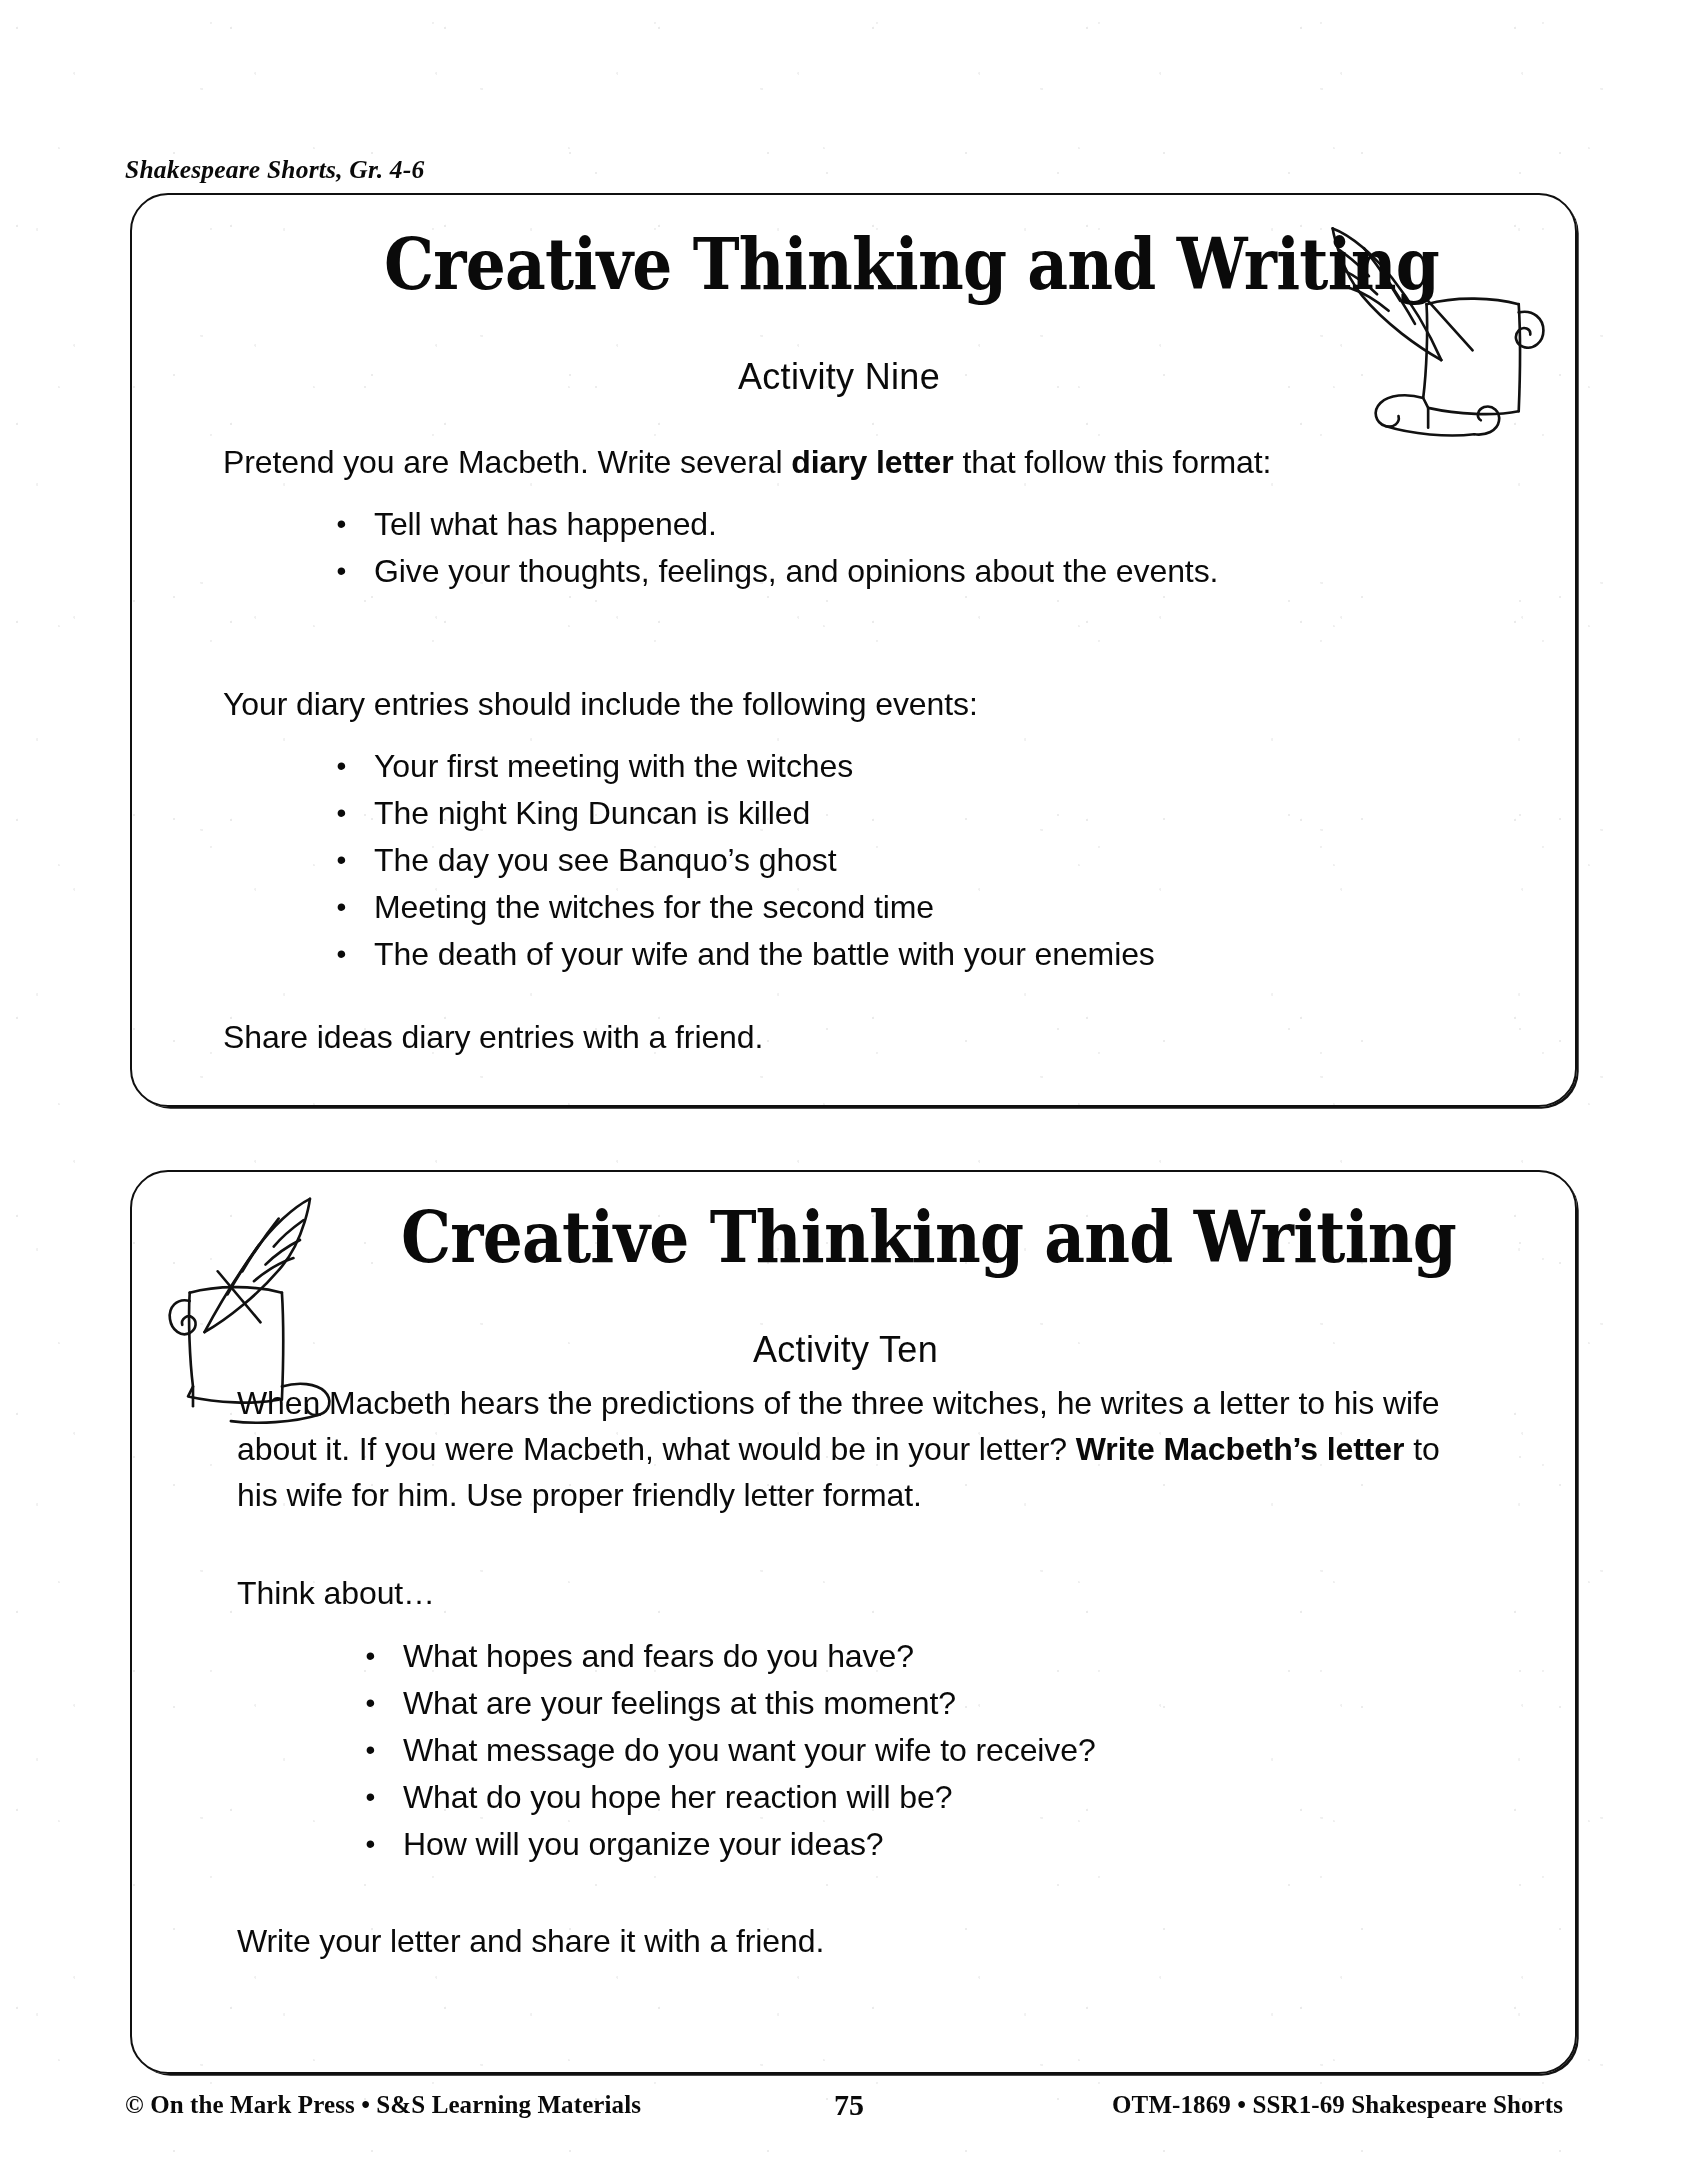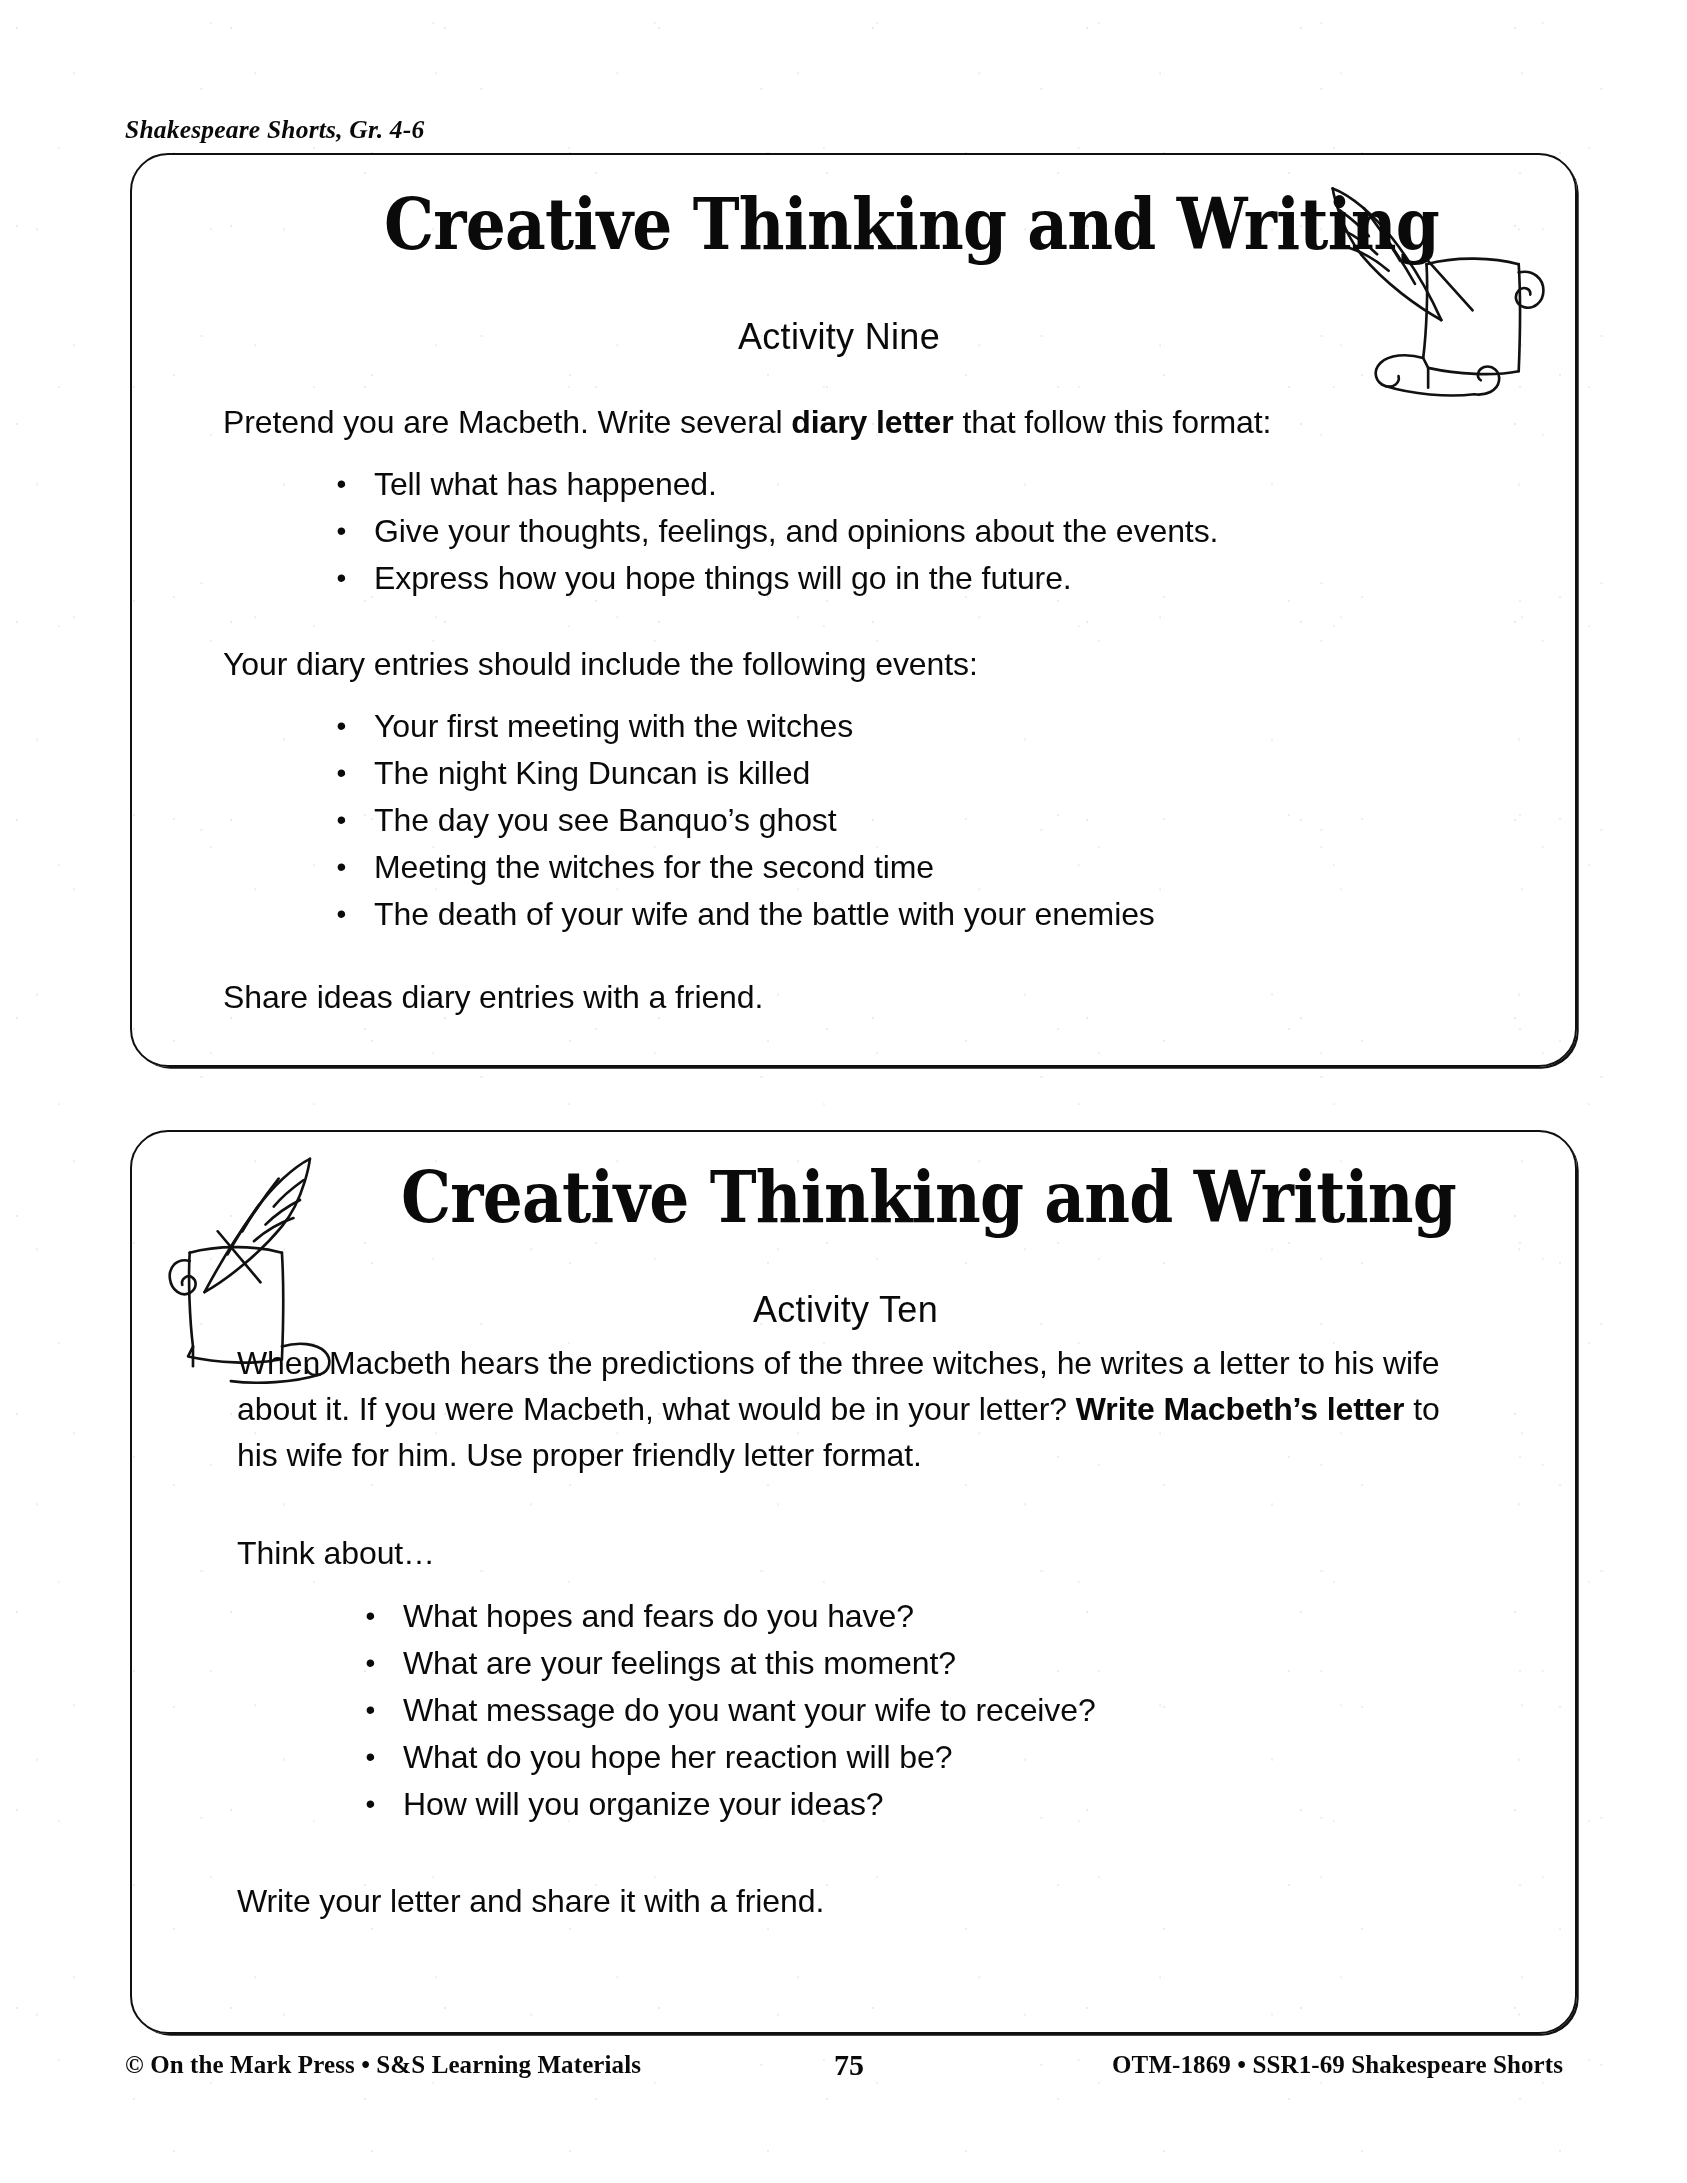--- a/index.html
+++ b/index.html
@@ -33,20 +33,21 @@
       radial-gradient(circle at 15% 90%, rgba(0,0,0,.11) 0 1.1px, transparent 1.3px),
       radial-gradient(circle at 95% 11%, rgba(0,0,0,.12) 0 1px, transparent 1.2px);
     background-size: 214px 198px, 255px 239px, 181px 272px, 231px 214px,
                      280px 247px, 198px 222px, 247px 255px, 222px 206px;
   }
 
   .sheet {
     position: absolute;
     inset: 0;
     padding: 8px;
+    margin-top: 40px;
   }
 
   
   .runhead {
     position: absolute;
     left: 125px;
     top: 115px;
     font-family: "Liberation Serif", serif;
     font-weight: bold;
     font-style: italic;
@@ -204,21 +205,20 @@
 
       <div class="activity-sub" id="sub-nine">Activity Nine</div>
 
       <div class="para" id="n-intro">
         <span>Pretend you are Macbeth.  Write several </span><b>diary letter</b><span> that follow this format:</span>
       </div>
 
       <ul class="blist" id="n-list-1">
         <li>Tell what has happened.</li>
         <li>Give your thoughts, feelings, and opinions about the events.</li>
-        <li>Express how you hope things will go in the future.</li>
       </ul>
 
       <div class="para" id="n-lead">Your diary entries should include the following events:</div>
 
       <ul class="blist" id="n-list-2">
         <li>Your first meeting with the witches</li>
         <li>The night King Duncan is killed</li>
         <li>The day you see Banquo’s ghost</li>
         <li>Meeting the witches for the second time</li>
         <li>The death of your wife and the battle with your enemies</li>

